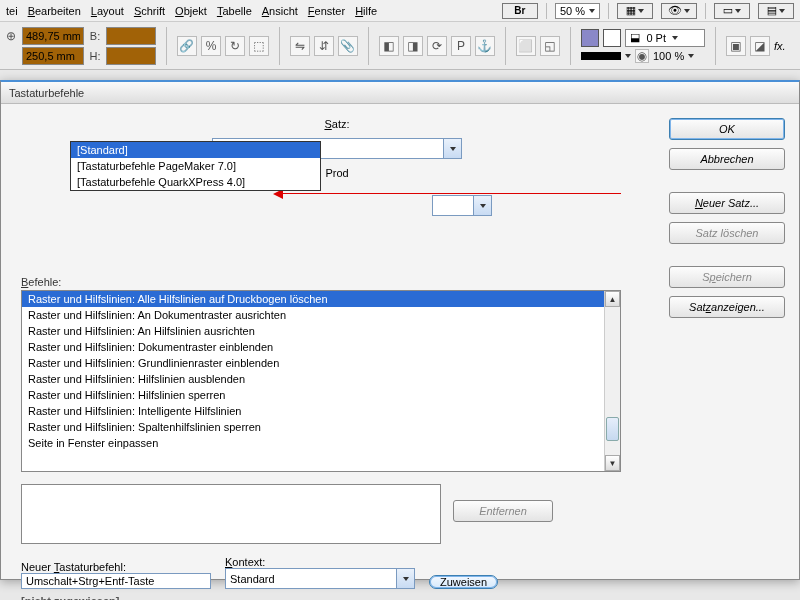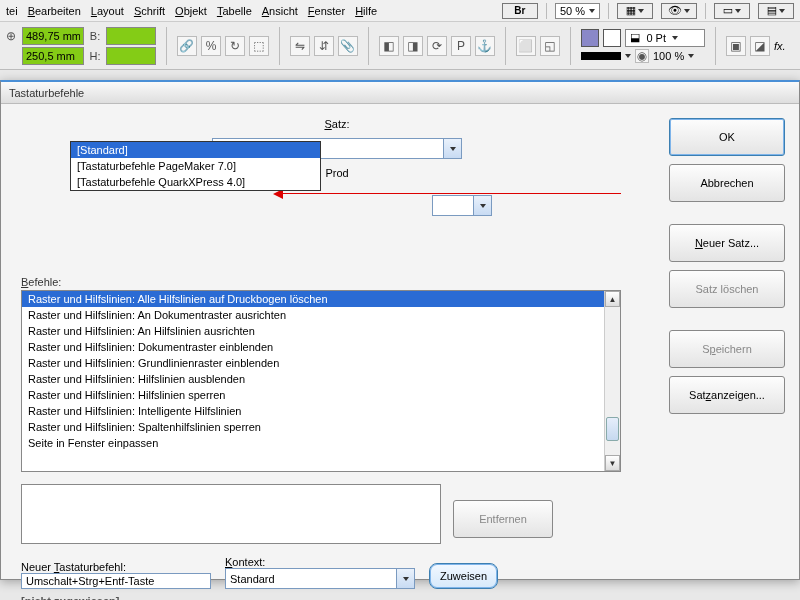--- a/index.html
+++ b/index.html
@@ -10,34 +10,34 @@
   .menubar .right { margin-left: auto; display: flex; align-items: center; gap: 8px; }
   .menubar .sep { width:1px; height:16px; background:#bbb; }
   .zoom-box { border:1px solid #888; background:#fff; padding:1px 4px; display:flex; align-items:center; gap:4px; }
   .arrow-down { width:0; height:0; border-left:3px solid transparent; border-right:3px solid transparent; border-top:4px solid #333; }
   .icon-sq { width:36px; height:16px; border:1px solid #777; background:#eee; display:inline-flex; align-items:center; justify-content:center; }
 
   .toolbar2 { display:flex; align-items:center; background:#ececec; height:48px; border-bottom:1px solid #bbb; padding:0 4px; gap:6px; }
   .tb-group { display:flex; flex-direction:column; gap:2px; }
   .coord-row { display:flex; align-items:center; gap:4px; }
   .coord-label { width:14px; text-align:center; color:#444; }
-  .coord-input { width:62px; height:18px; border:1px solid #888; background:#84cc16; padding:0 3px; }
+  .coord-input { width:62px; height:18px; border:1px solid #888; background:#a16207; padding:0 3px; }
   .tb-icons { display:flex; align-items:center; gap:4px; flex-wrap:wrap; }
   .tb-icon { width:20px; height:20px; border:1px solid #bbb; background:#f6f6f6; display:flex; align-items:center; justify-content:center; color:#555; font-size:12px; }
   .tb-vert-sep { width:1px; height:38px; background:#bbb; margin:0 4px; }
   .pt-box { display:flex; align-items:center; border:1px solid #888; background:#fff; height:18px; padding:0 4px; gap:6px; width:80px; }
   .swatch { width:18px; height:18px; border:1px solid #555; }
 
   .dialog { position:absolute; left:0; top:80px; width:800px; height:500px; background:#f4f4f4; border:1px solid #888; border-top:2px solid #4a8fd6; box-shadow:0 2px 10px rgba(0,0,0,.3); }
   .dialog-title { height:22px; background:linear-gradient(#fafafa,#dedede); display:flex; align-items:center; padding:0 8px; color:#333; font-size:11px; border-bottom:1px solid #bbb; }
   .dialog-body { display:flex; padding:14px 14px 10px 20px; gap:16px; }
   .dialog-left { flex:1; position:relative; }
   .dialog-right { width:116px; display:flex; flex-direction:column; gap:8px; }
 
-  .btn { height:38px; border:1px solid #888; background:linear-gradient(#fdfdfd,#e4e4e4); border-radius:3px; cursor:default; display:flex; align-items:center; justify-content:center; padding:0 6px; }
+  .btn { height:22px; border:1px solid #888; background:linear-gradient(#fdfdfd,#e4e4e4); border-radius:3px; cursor:default; display:flex; align-items:center; justify-content:center; padding:0 6px;font-style:italic; }
   .btn.default { border:1px solid #3c7fb1; box-shadow:0 0 0 1px #7eb4ea inset; }
 
   .field-row { display:flex; align-items:center; gap:8px; margin-bottom:8px;flex-direction:column; }
   .label u { text-decoration:underline; }
   .select { position:relative; display:flex; align-items:center; border:1px solid #7a9ac0; background:#fff; height:21px; padding:0 4px; }
   .select .sel-btn { position:absolute; right:0; top:0; width:18px; height:100%; background:linear-gradient(#e9f1fb,#c8dbf3); border-left:1px solid #7a9ac0; display:flex; align-items:center; justify-content:center; }
 
   .dropdown-open { position:absolute; left:49px; top:23px; width:251px; border:1px solid #333; background:#fff; z-index:20; }
   .dropdown-open .dd-item { padding:2px 6px; cursor:default; }
   .dropdown-open .dd-item.sel { background:#2a6bd4; color:#fff; }
@@ -52,21 +52,21 @@
   .list-item { padding:2px 6px; cursor:default; }
   .list-item.sel { background:#2a6bd4; color:#fff; }
   .scrollbar { width:16px; background:#f0f0f0; border-left:1px solid #ccc; display:flex; flex-direction:column; }
   .sb-btn { height:16px; background:linear-gradient(#fff,#ddd); border:1px solid #aaa; display:flex; align-items:center; justify-content:center; font-size:8px; color:#333; }
   .sb-track { flex:1; position:relative; }
   .sb-thumb { position:absolute; left:1px; right:1px; top:110px; height:24px; background:linear-gradient(#e6eefb,#c6d9f0); border:1px solid #8aa; border-radius:2px; }
 
   .cur-shortcuts { border:1px solid #888; background:#fff; width:420px; height:60px; margin-top:2px; }
   .textinput { border:1px solid #7a9ac0; background:#fff; height:16px; padding:0 4px; }
   .context-select { width:190px; }
-  .btn-assign { border:1px solid #3c7fb1; box-shadow:0 0 0 1px #7eb4ea inset; background:linear-gradient(#f2f8ff,#d6e9fb); height:26px; padding:1px 10px; border-radius:8px; display:flex; align-items:center; }
+  .btn-assign { border:1px solid #3c7fb1; box-shadow:0 0 0 1px #7eb4ea inset; background:linear-gradient(#f2f8ff,#d6e9fb); height:14px; padding:1px 10px; border-radius:8px; display:flex; align-items:center; }
   .footnote { font-weight:bold; color:#555; margin-top:6px; }
   .disabled { color:#888; }
   .sel-text { color:#000; }
 </style>
 </head>
 <body>
 
 <div class="menubar">
   <span class="menu-item">tei</span>
   <span class="menu-item"><u>B</u>earbeiten</span>

